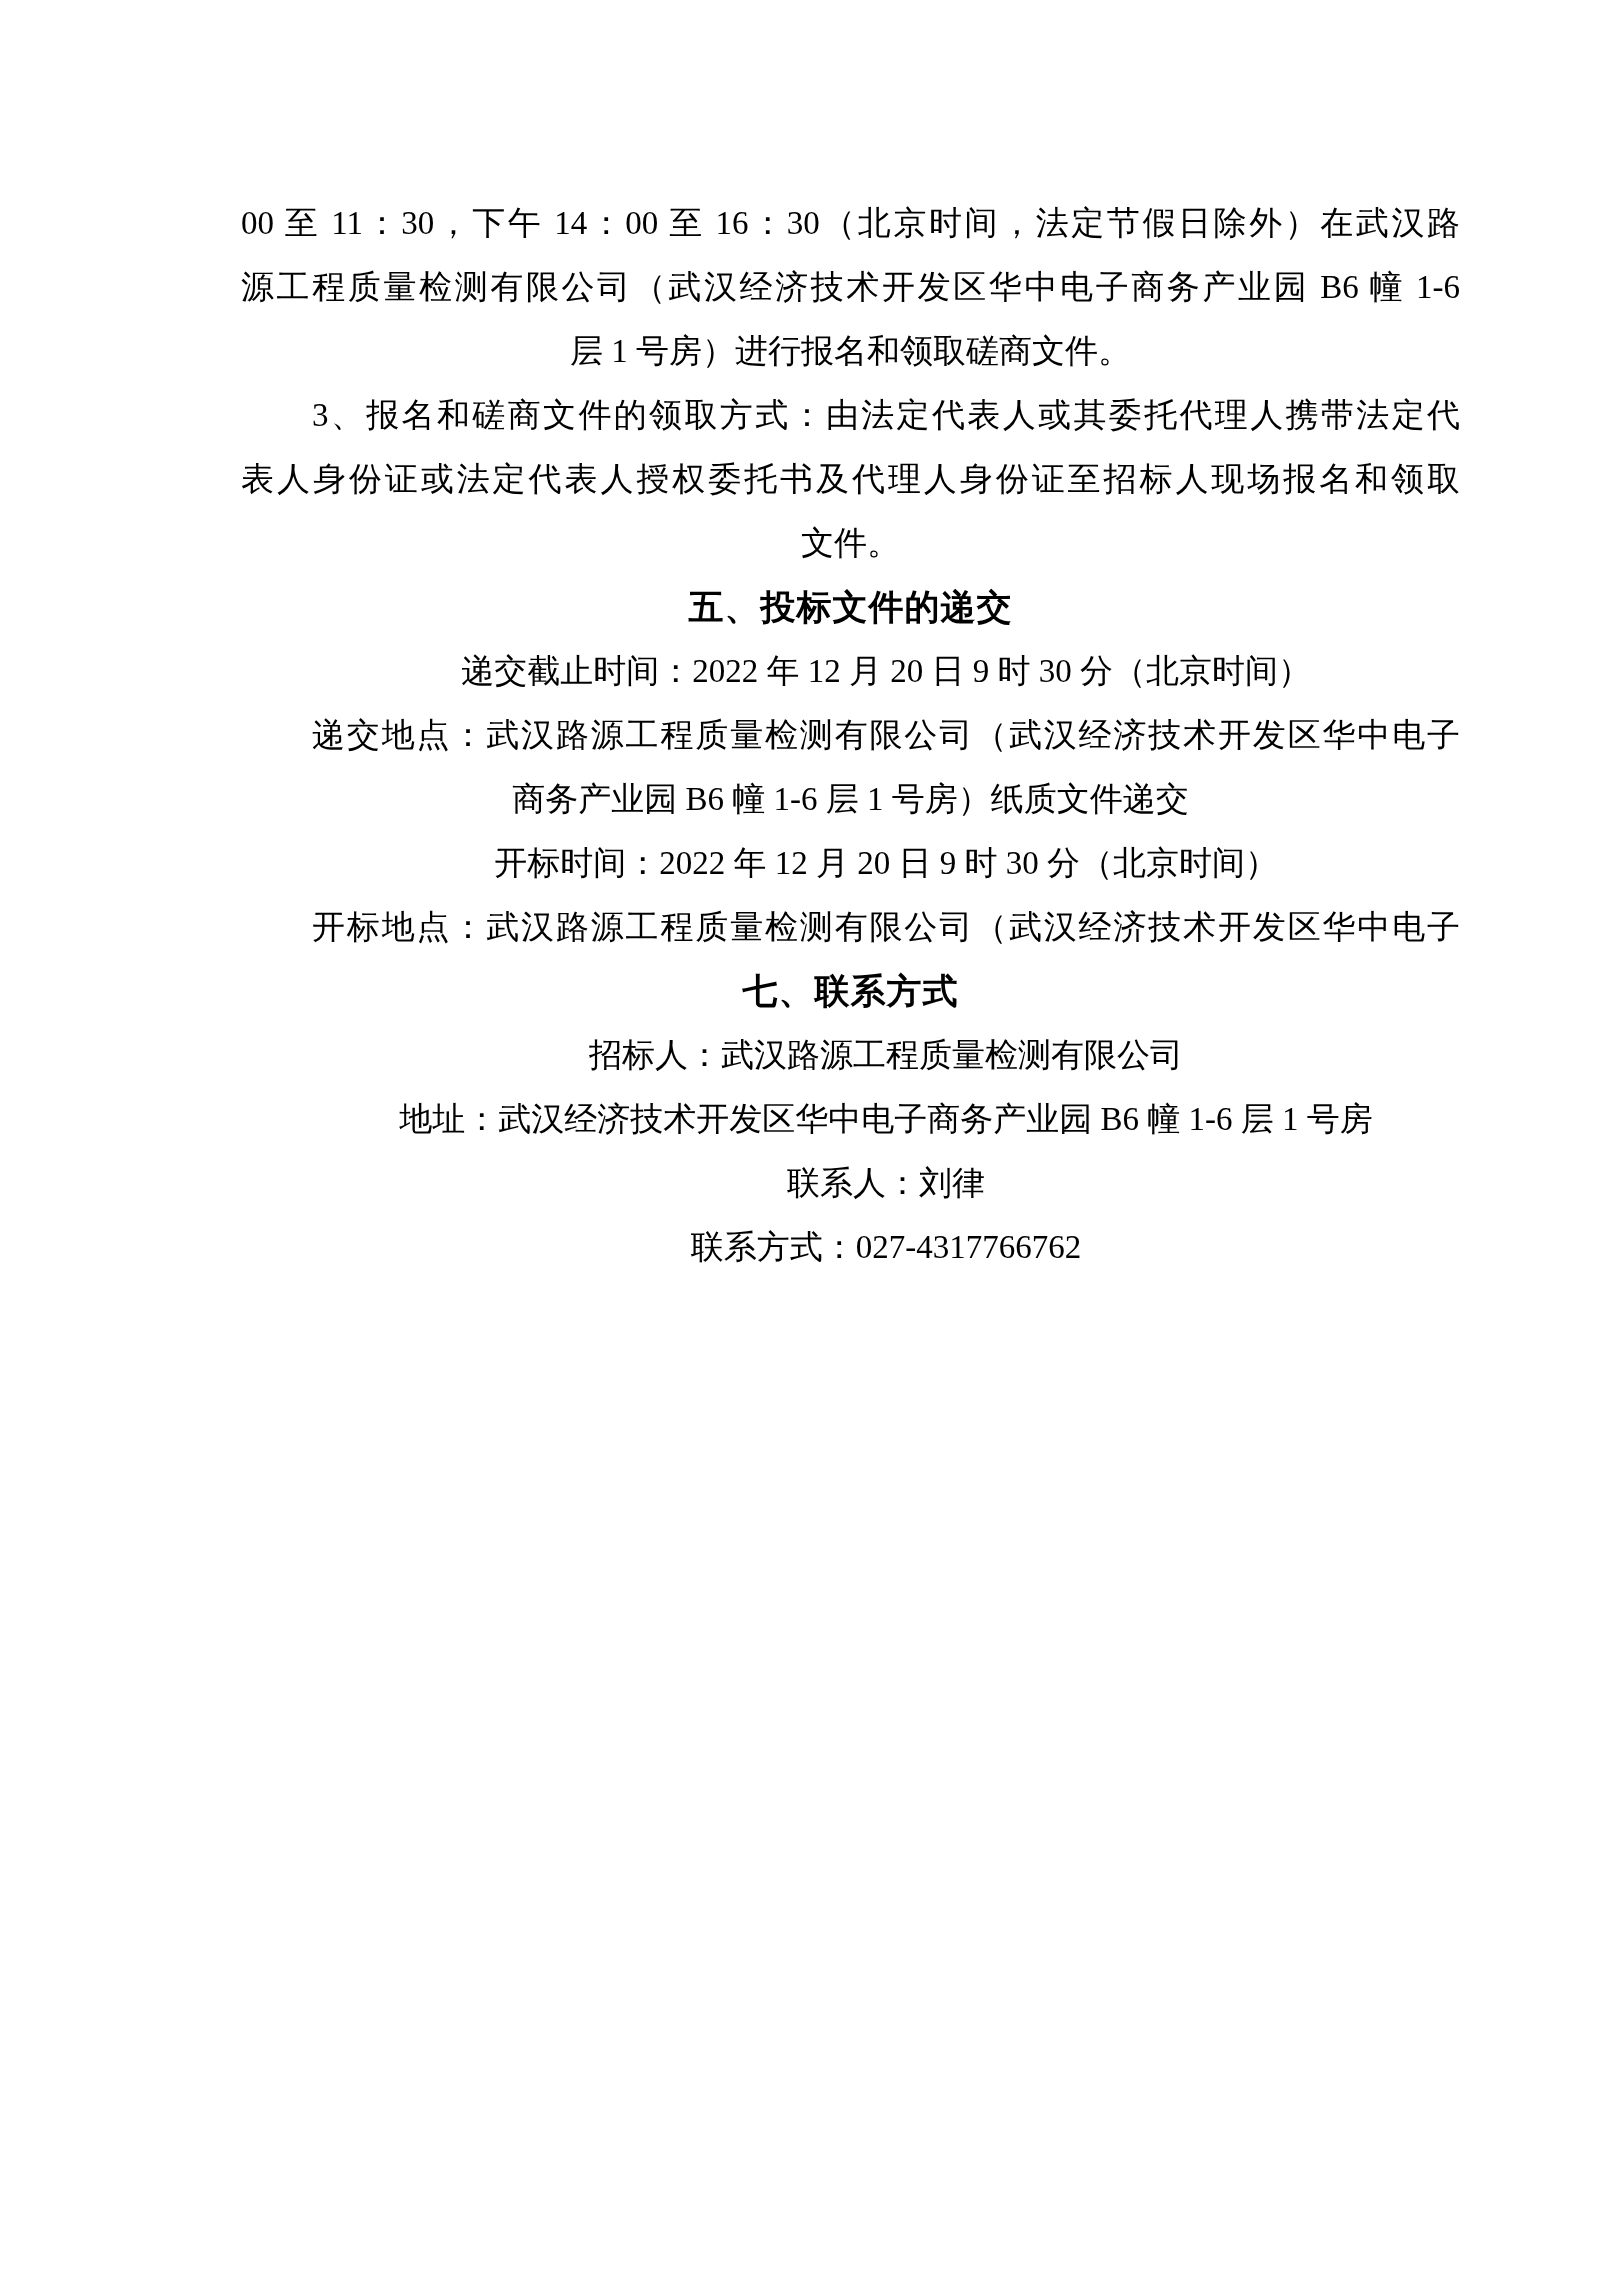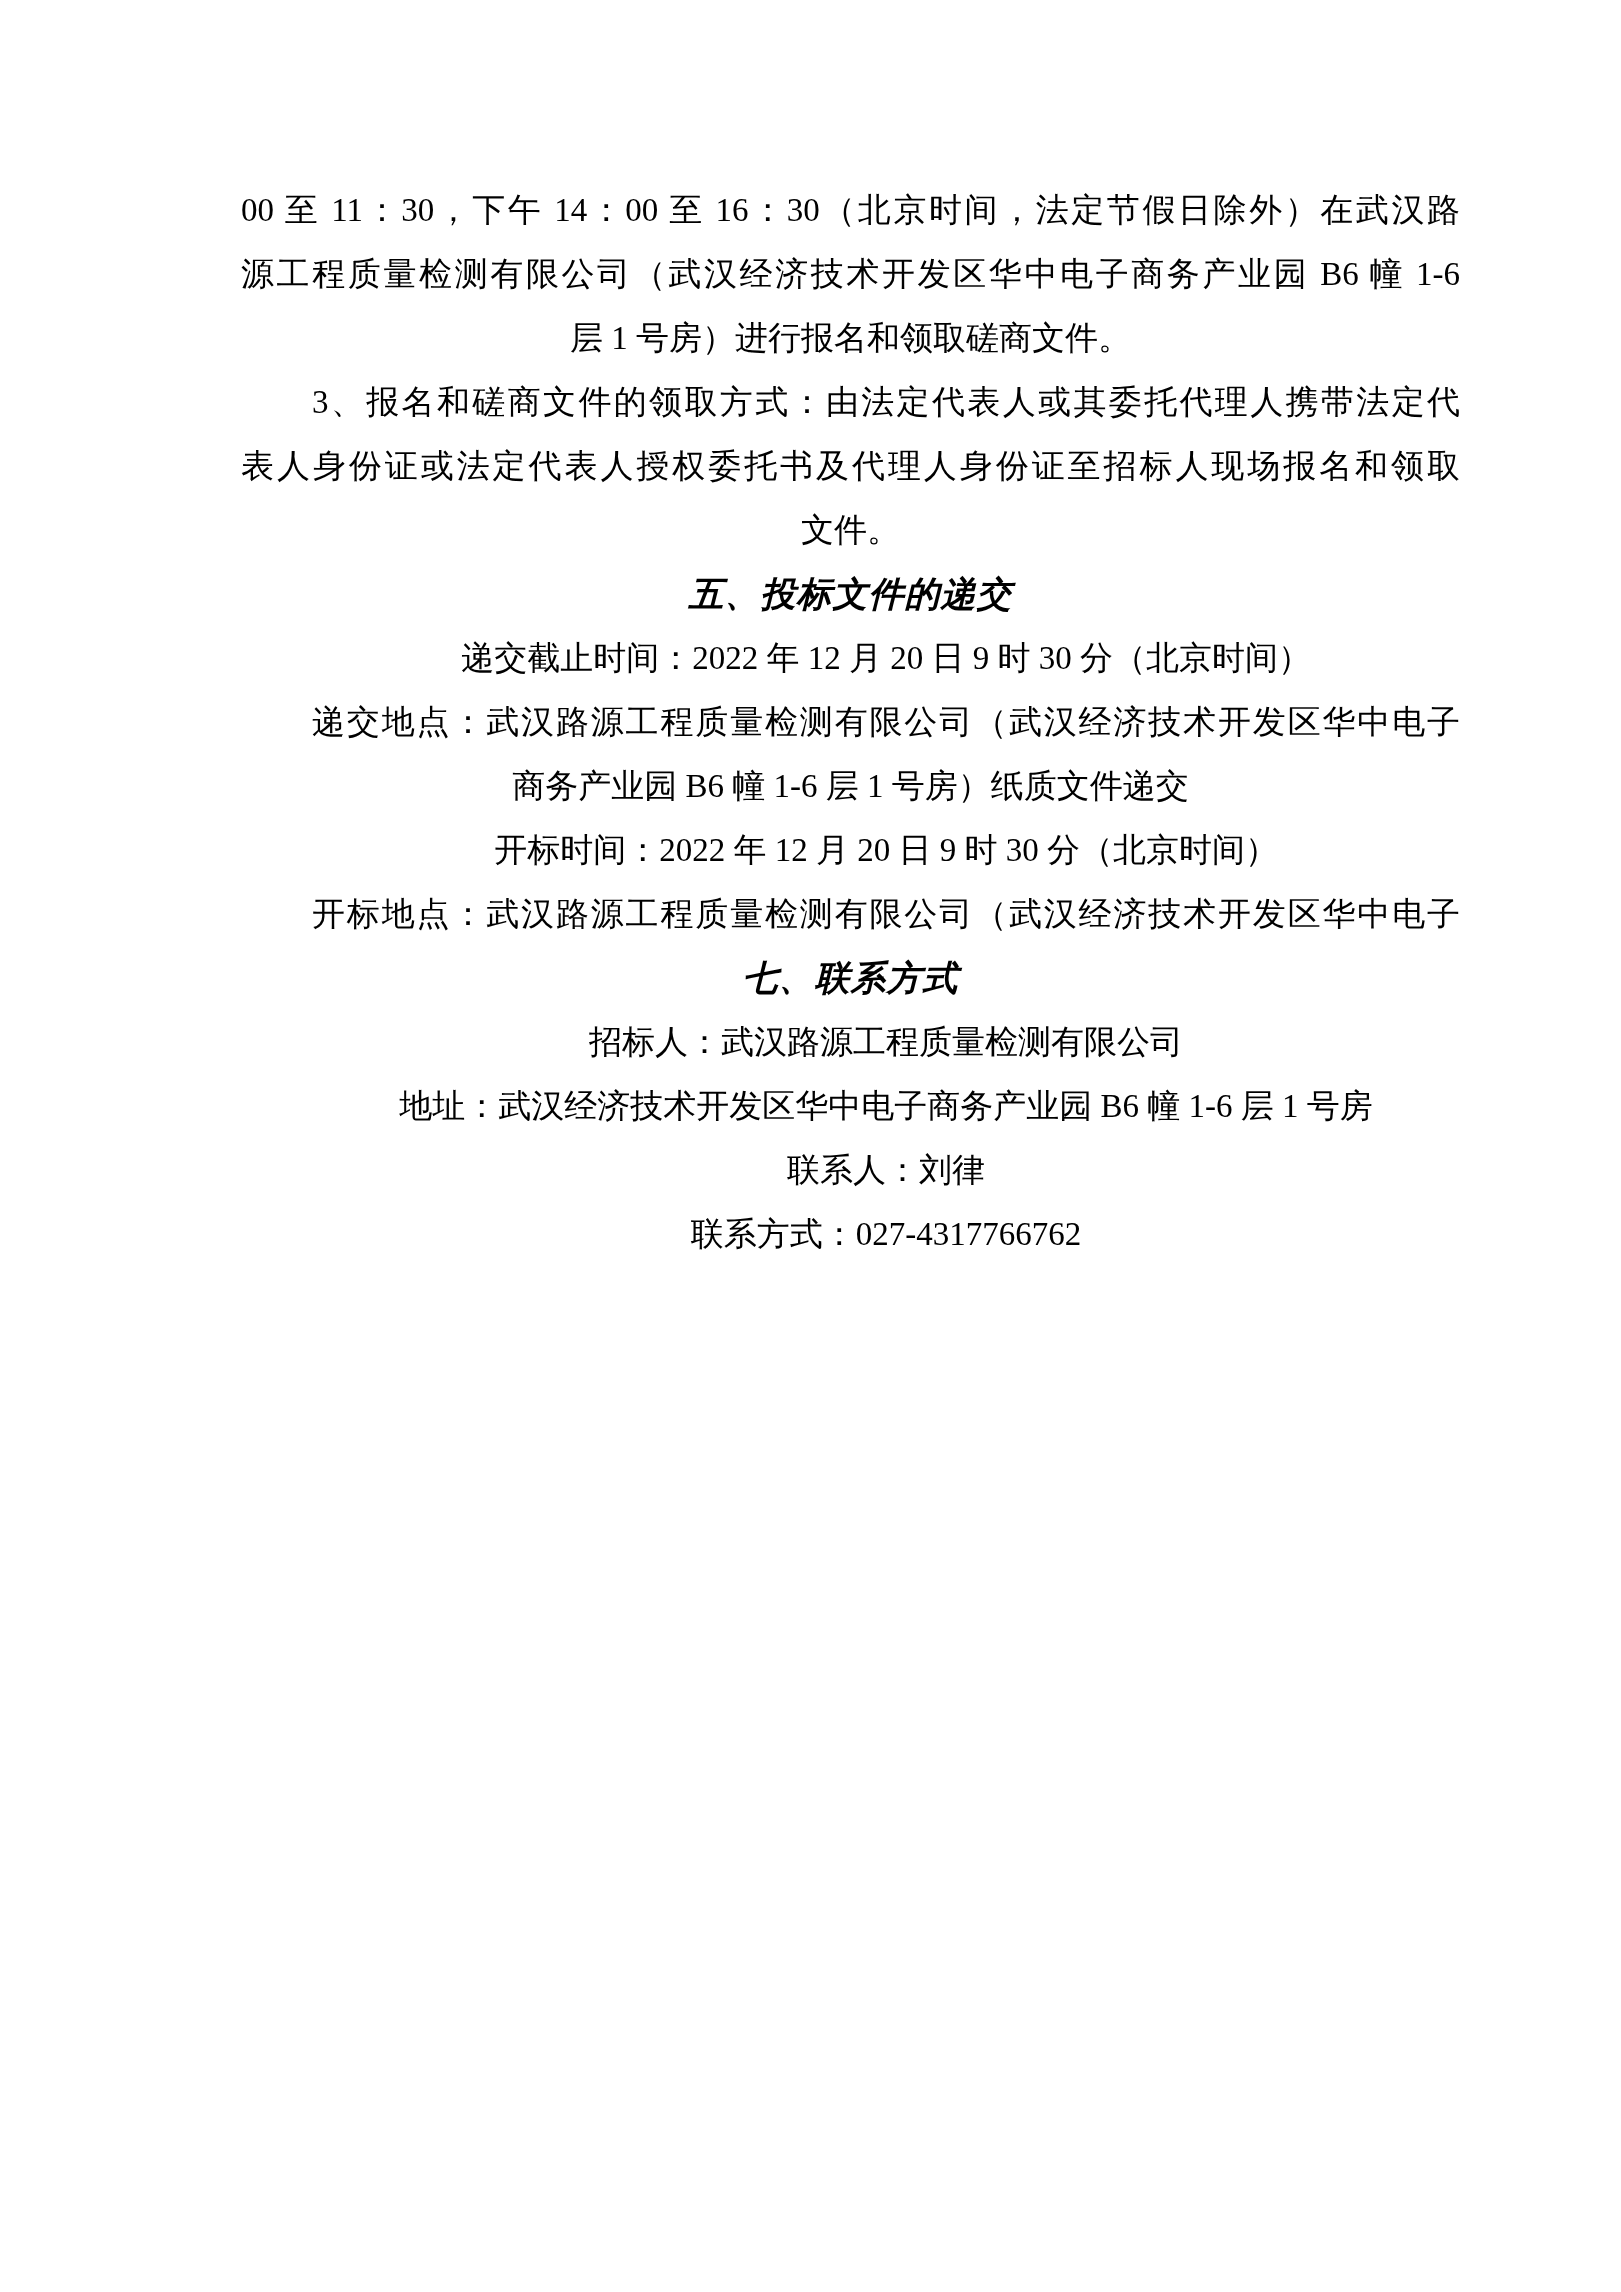--- a/index.html
+++ b/index.html
@@ -8,21 +8,21 @@
     width: 1621px;
     height: 2293px;
     background: #ffffff;
     overflow: hidden;
     margin: 0 auto;
     color: #000000;
   }
   .content {
     position: absolute;
     left: 241px;
-    top: 178px;
+    top: 191px;
     width: 1219px;
   }
   .line {
     margin: 0;
     height: 64px;
     line-height: 64px;
     font-family: "Liberation Serif", "DejaVu Serif", serif;
     font-size: 33px;
     color: #000000;
     text-align: center;
@@ -31,21 +31,20 @@
   .line.full {
     text-align: justify;
     text-align-last: justify;
     text-justify: inter-character;
   }
   .line.heading {
     font-family: "Liberation Sans", "DejaVu Sans", sans-serif;
     font-weight: 700;
     font-size: 35px;
     letter-spacing: 1px;
-    font-style: italic;
   }
 </style>
 </head>
 <body>
 
 <div class="page">
   <main class="content">
 
     <p class="line full">00 至 11：30，下午 14：00 至 16：30（北京时间，法定节假日除外）在武汉路</p>
     <p class="line full">源工程质量检测有限公司（武汉经济技术开发区华中电子商务产业园 B6 幢 1-6</p>

